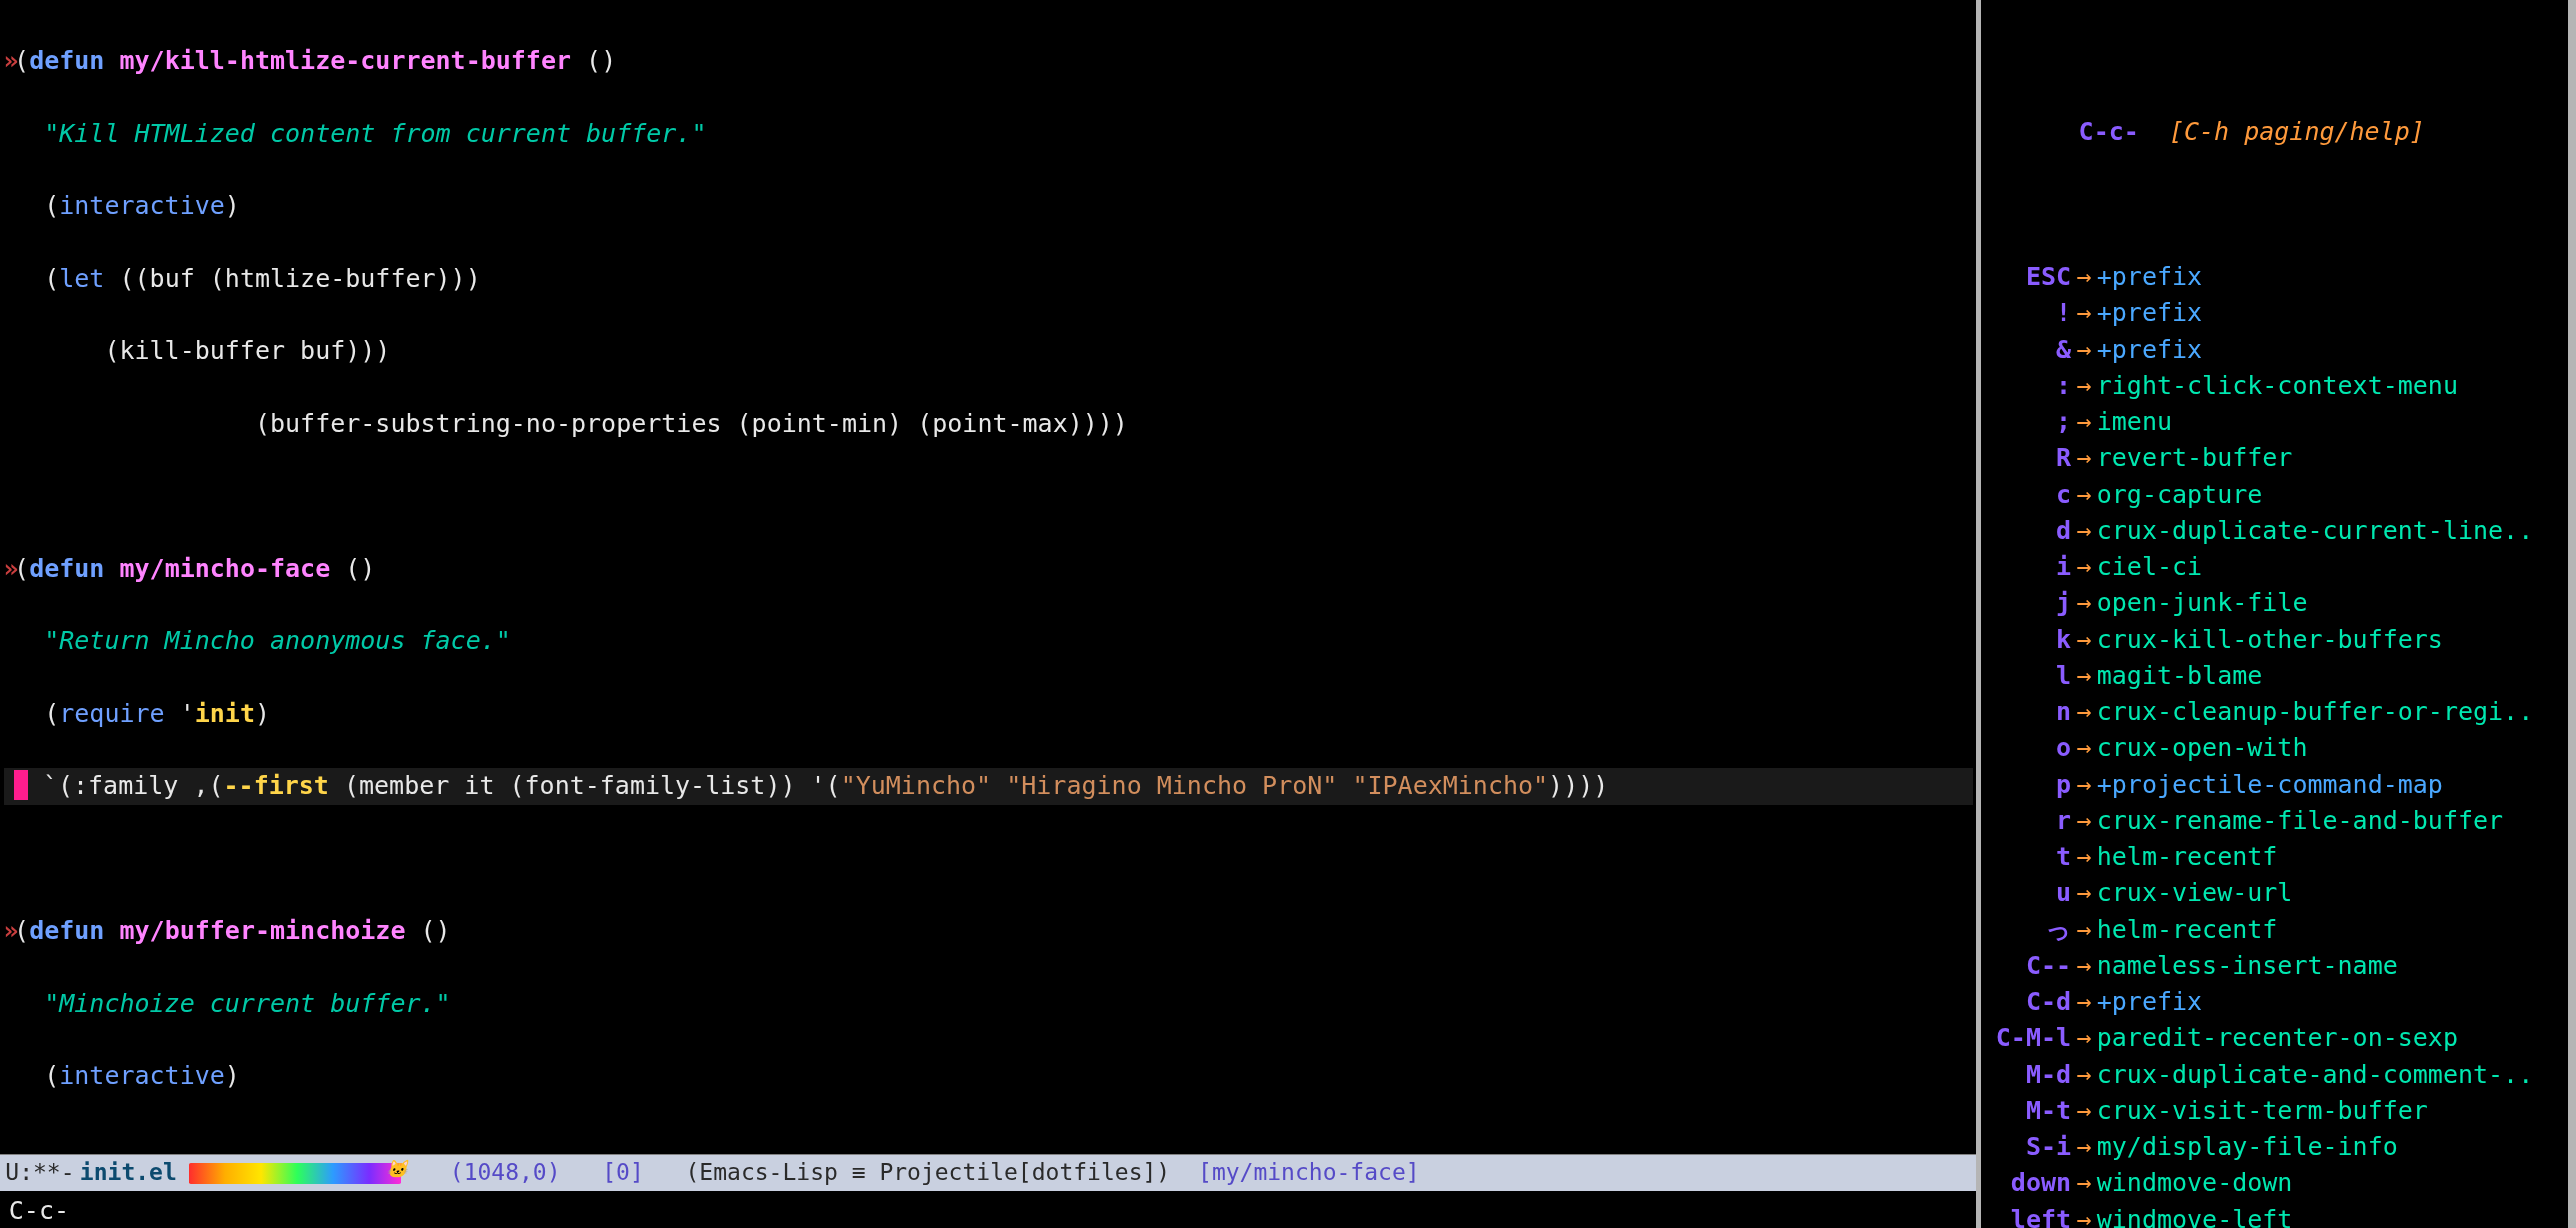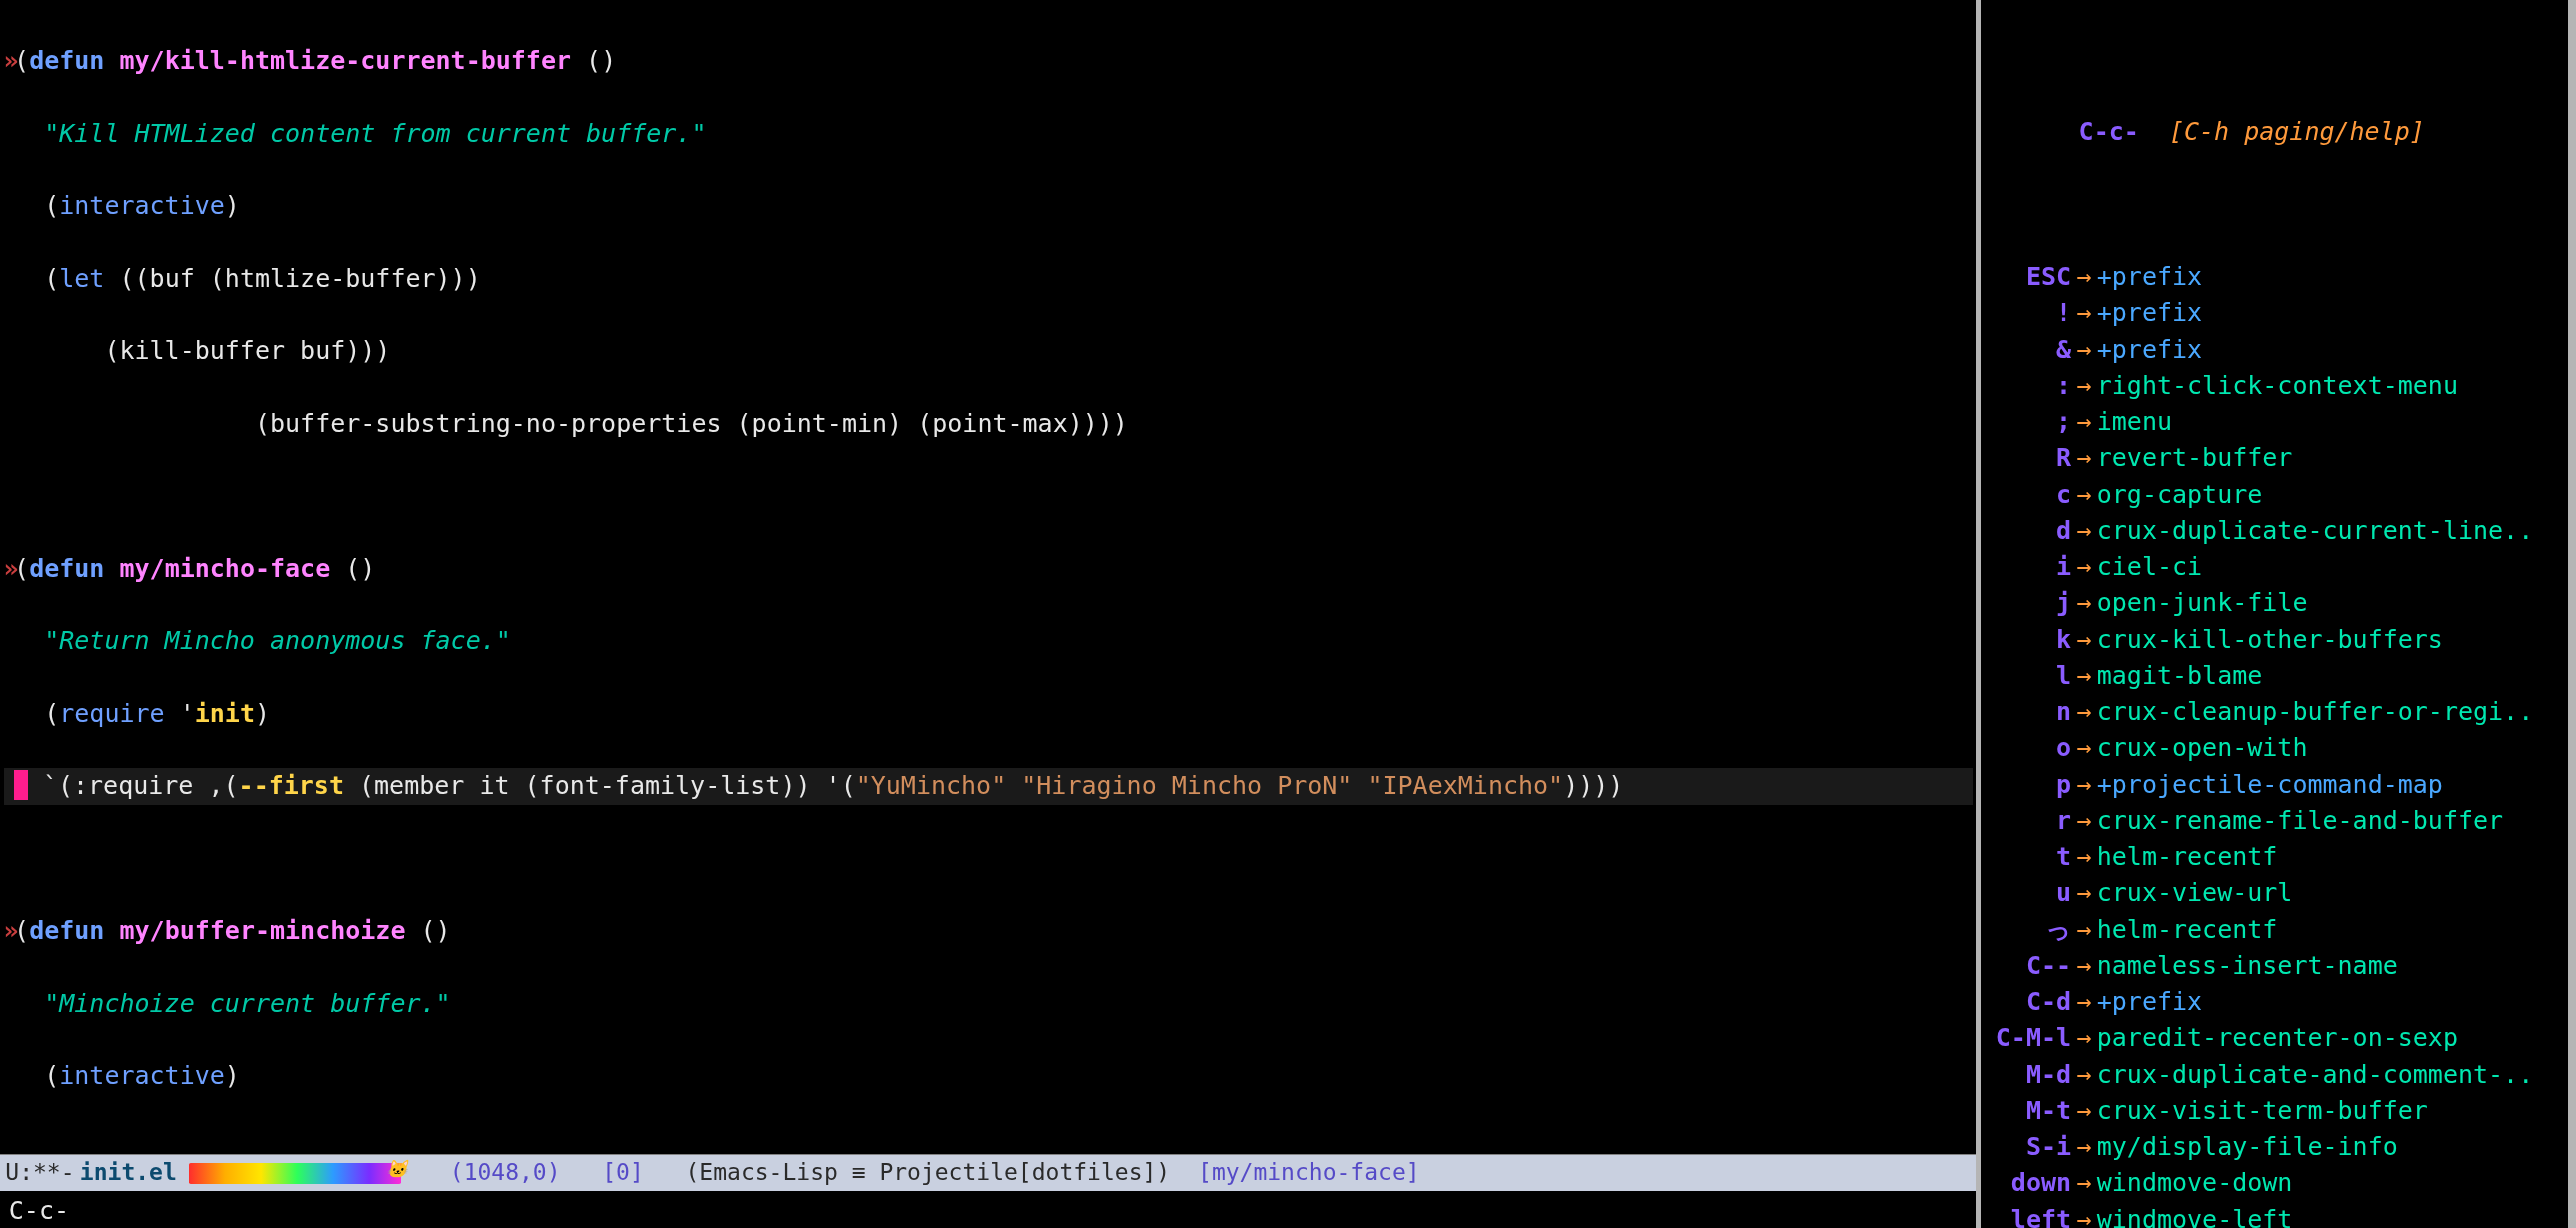--- a/index.html
+++ b/index.html
@@ -121,21 +121,21 @@
 <span class="codeline"><span class="caret-col">»</span>(<span class="tok-defun">defun</span> <span class="tok-fname">my/kill-htmlize-current-buffer</span> <span>()</span></span>
 <span class="codeline"><span class="caret-col"> </span>  <span class="tok-doc">"Kill HTMLized content from current buffer."</span></span>
 <span class="codeline"><span class="caret-col"> </span>  <span>(</span><span class="tok-builtin">interactive</span><span>)</span></span>
 <span class="codeline"><span class="caret-col"> </span>  <span>(</span><span class="tok-builtin">let</span><span> ((buf (htmlize-buffer)))</span></span>
 <span class="codeline"><span class="caret-col"> </span>  <span>    (kill-buffer buf)))</span></span>
 <span class="codeline"><span class="caret-col"> </span>  <span>              (buffer-substring-no-properties (point-min) (point-max))))</span></span>
 <span class="codeline"><span class="caret-col"> </span></span>
 <span class="codeline"><span class="caret-col">»</span>(<span class="tok-defun">defun</span> <span class="tok-fname">my/mincho-face</span> <span>()</span></span>
 <span class="codeline"><span class="caret-col"> </span>  <span class="tok-doc">"Return Mincho anonymous face."</span></span>
 <span class="codeline"><span class="caret-col"> </span>  <span>(</span><span class="tok-builtin">require</span><span> '</span><span class="tok-dash">init</span><span>)</span></span>
-<span class="codeline hl-line"><span class="caret-col"> </span><span class="cursor-block"></span> <span>`(:require ,(</span><span class="tok-dash">--first</span><span> (member it (font-family-list)) '(</span><span class="tok-str">"YuMincho"</span><span> </span><span class="tok-str">"Hiragino Mincho ProN"</span><span> </span><span class="tok-str">"IPAexMincho"</span><span>))))</span></span>
+<span class="codeline hl-line"><span class="caret-col"> </span><span class="cursor-block"></span> <span>`(:family ,(</span><span class="tok-dash">--first</span><span> (member it (font-family-list)) '(</span><span class="tok-str">"YuMincho"</span><span> </span><span class="tok-str">"Hiragino Mincho ProN"</span><span> </span><span class="tok-str">"IPAexMincho"</span><span>))))</span></span>
 <span class="codeline"><span class="caret-col"> </span></span>
 <span class="codeline"><span class="caret-col">»</span>(<span class="tok-defun">defun</span> <span class="tok-fname">my/buffer-minchoize</span> <span>()</span></span>
 <span class="codeline"><span class="caret-col"> </span>  <span class="tok-doc">"Minchoize current buffer."</span></span>
 <span class="codeline"><span class="caret-col"> </span>  <span>(</span><span class="tok-builtin">interactive</span><span>)</span></span>
 
 
 
 
 
 

